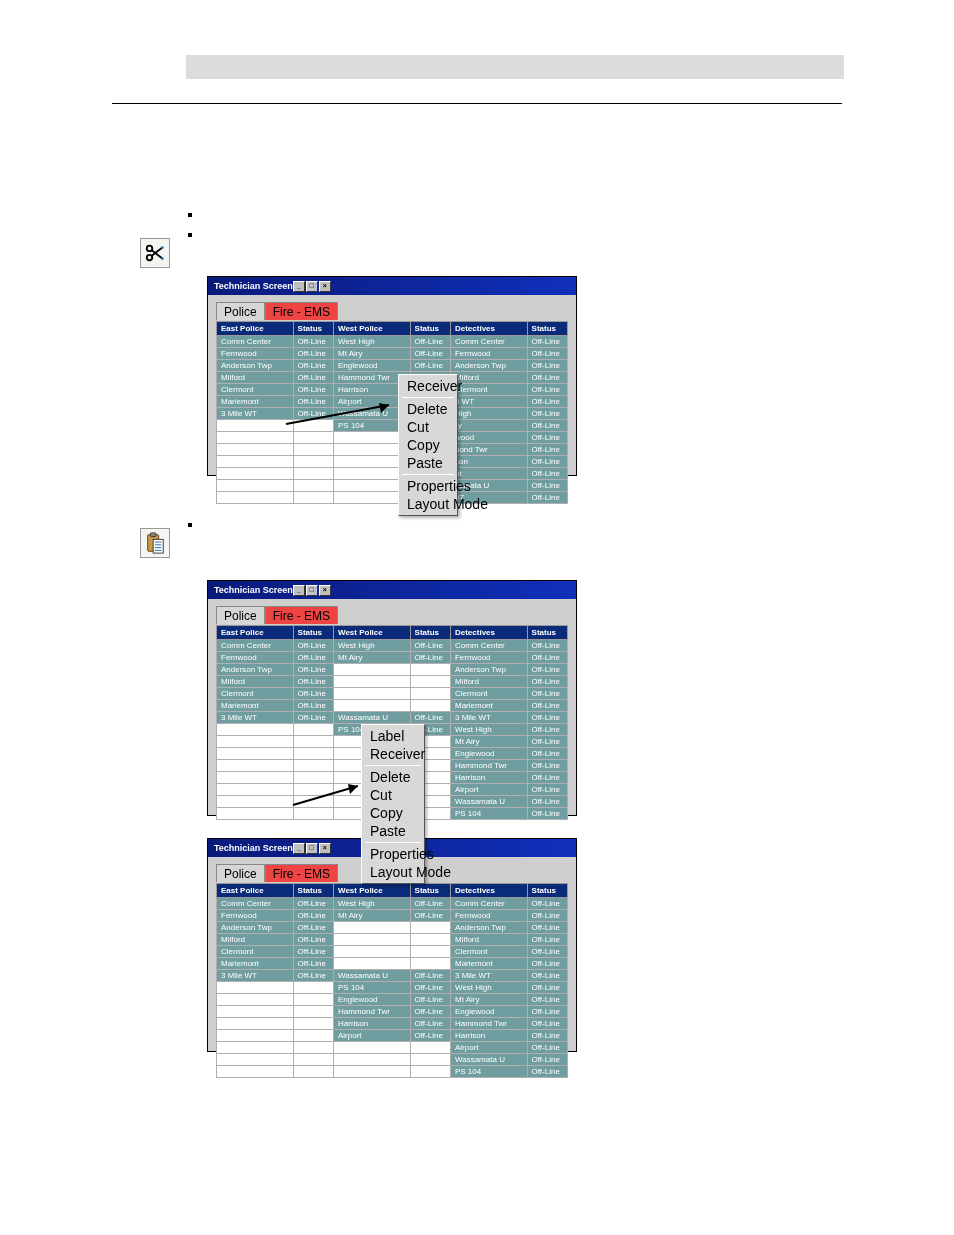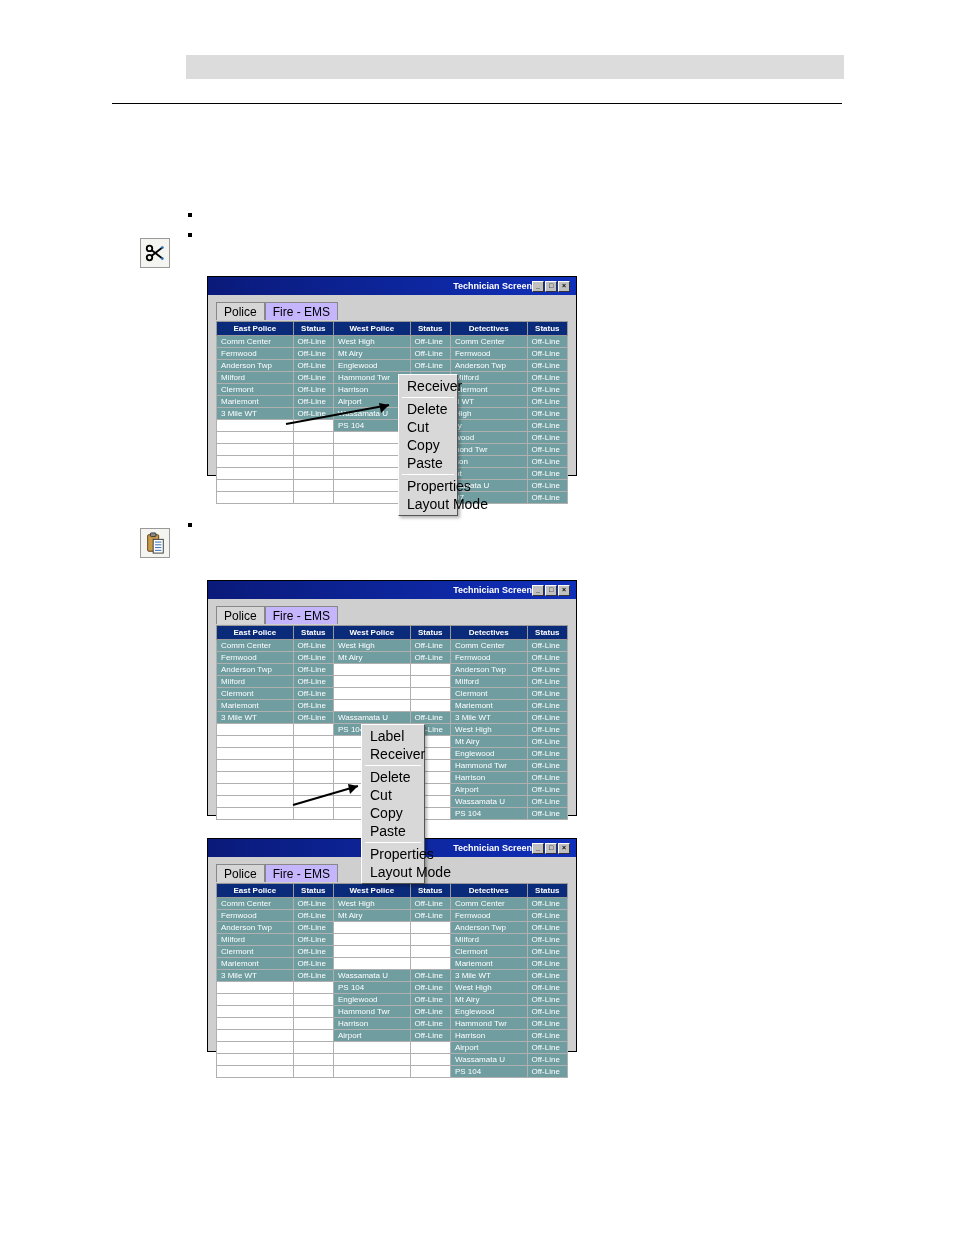--- a/index.html
+++ b/index.html
@@ -49,21 +49,21 @@
     border: 1px solid #000;
   }
   .titlebar {
     height: 18px;
     background: linear-gradient(to right, #0a1a7a, #1030bb);
     color: #fff;
     font-size: 9px;
     font-weight: bold;
     padding: 3px 6px;
     display: flex;
-    justify-content: flex-end;
+    justify-content: flex-start;
     align-items: center;
   }
   .win-controls {
     display: flex;
     gap: 1px;
   }
   .win-btn {
     width: 12px;
     height: 11px;
     background: #c0c0c0;
@@ -86,37 +86,37 @@
     padding: 2px 7px 1px;
     font-size: 12px;
     position: relative;
     top: 1px;
   }
   .tab.active {
     background: #d6d6d6;
     z-index: 2;
   }
   .tab.inactive {
-    background: #c4b5fd;
+    background: #ef4444;
   }
   .table-wrap {
     margin: 0 8px 8px;
     background: #fff;
     position: relative;
   }
   table {
     border-collapse: collapse;
     width: 100%;
     font-size: 8px;
   }
   th {
     background: #0a2a7a;
     color: #fff;
     font-weight: bold;
-    text-align: center;
+    text-align: left;
     padding: 2px 4px;
     border: 1px solid #999;
     font-size: 8px;
   }
   td {
     border: 1px solid #b0b0b0;
     padding: 1px 4px;
     height: 11px;
     font-size: 8px;
     color: #fff;

